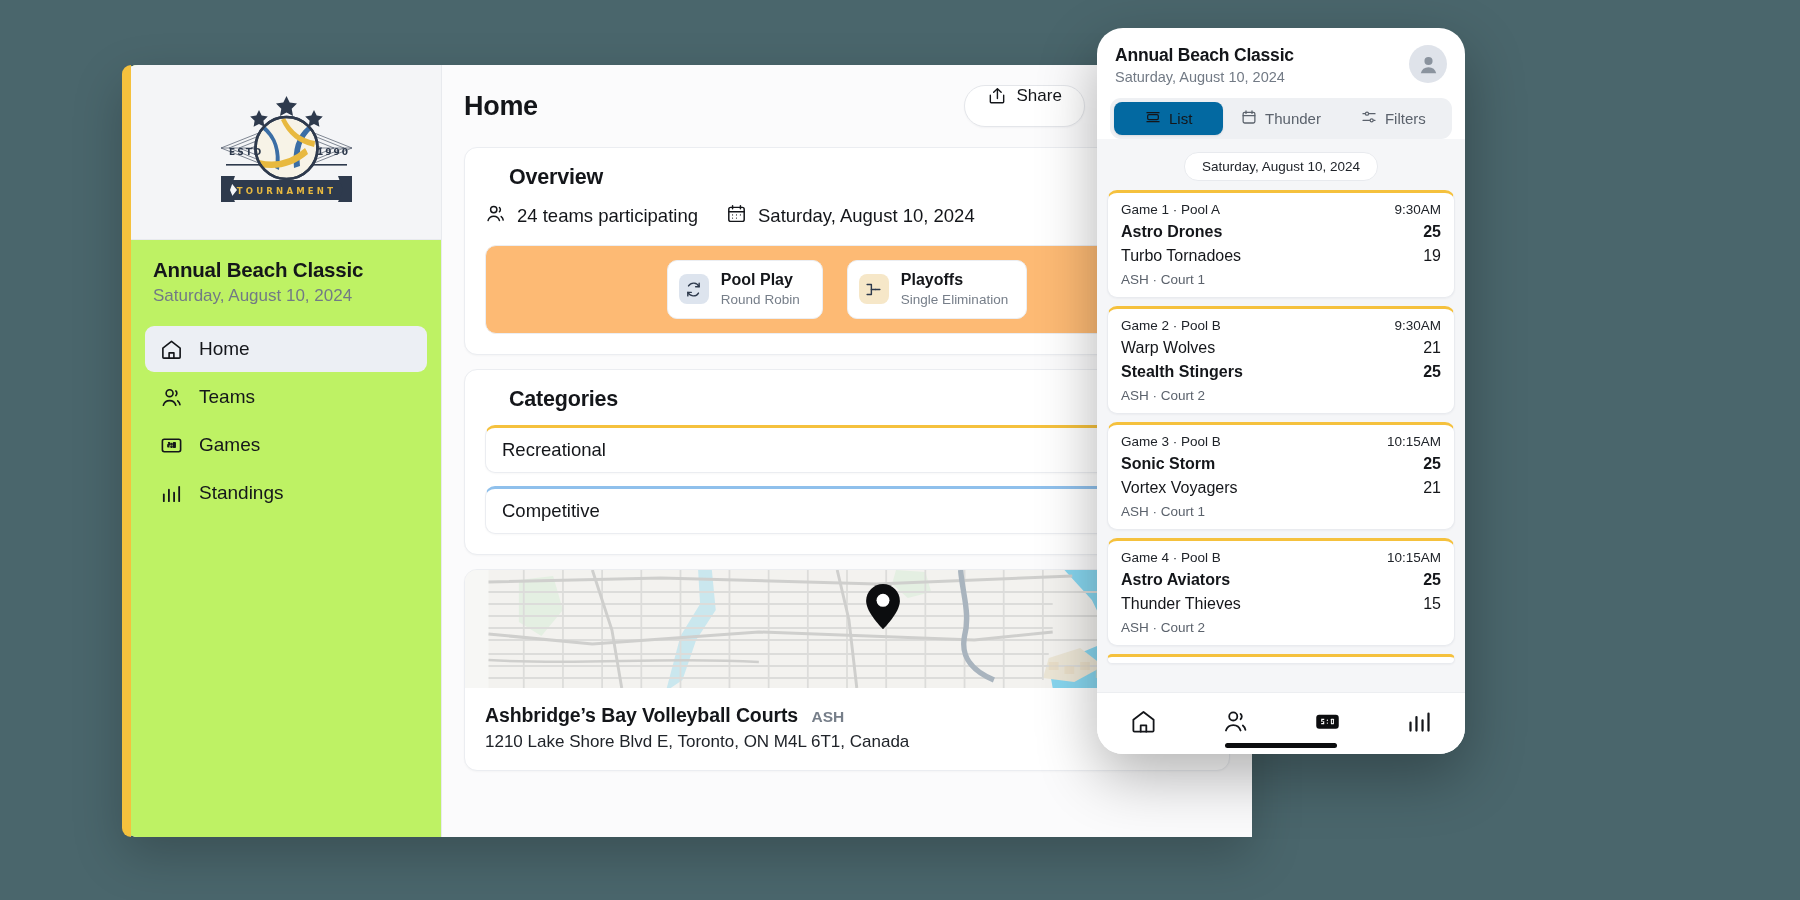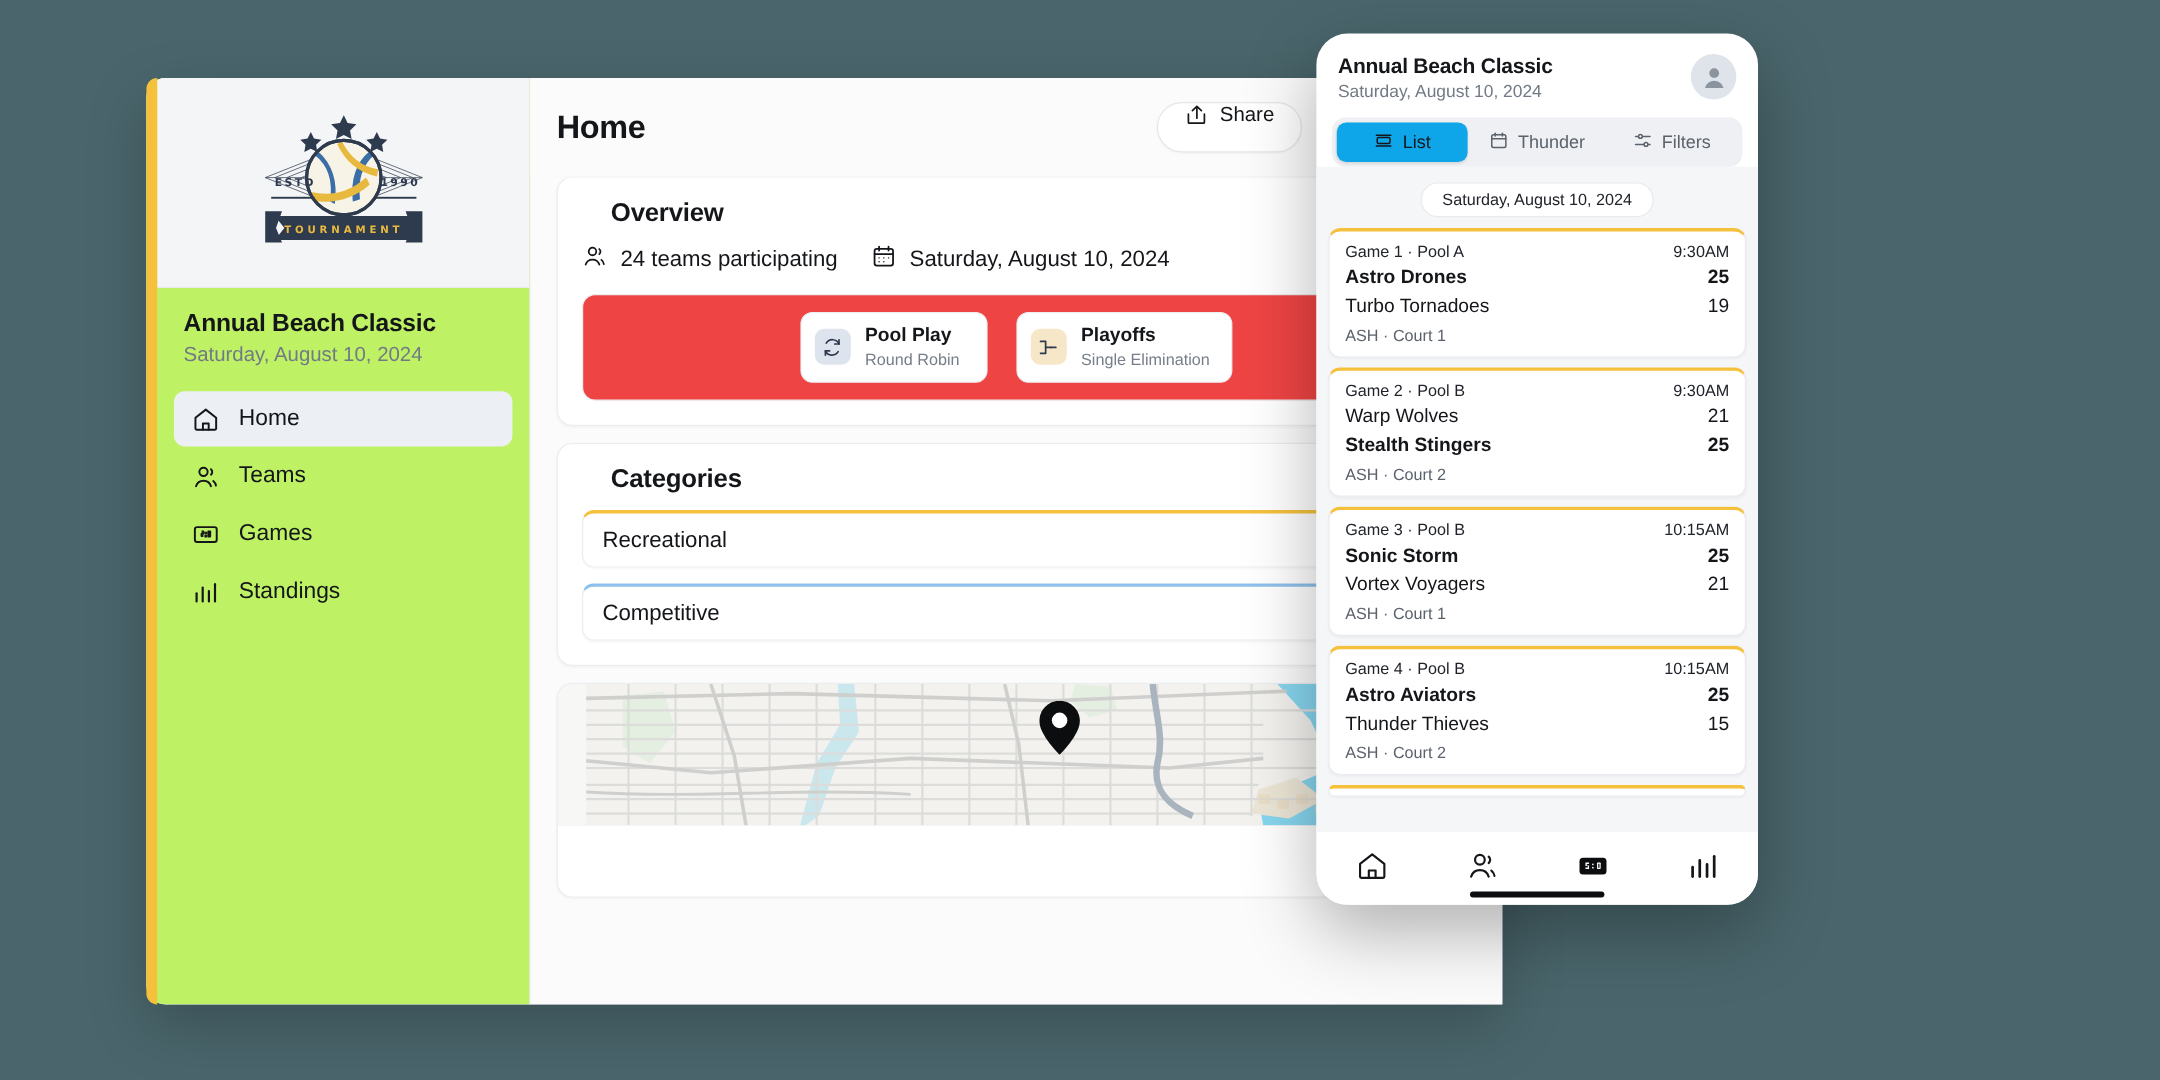--- a/index.html
+++ b/index.html
@@ -80,21 +80,21 @@
     box-shadow: 0 1px 2px rgba(16,24,40,0.03);
   }
   .card-title { font-size: 21.5px; font-weight: 700; color: #14161a; letter-spacing: -0.2px; margin-left: 24px; }
 
   
   .ov { padding: 17px 20px 20px 20px; }
   .ov-meta { display: flex; align-items: center; gap: 28px; margin-top: 13px; }
   .ov-meta-item { display: flex; align-items: center; gap: 11px; font-size: 18.5px; color: #14161a; }
   .ov-meta-item svg { width: 21px; height: 21px; }
   .format-wrap {
-    margin-top: 16px; background: #ef4444; border: 1px solid #eceef2; border-radius: 11px;
+    margin-top: 16px; background: #fdba74; border: 1px solid #eceef2; border-radius: 11px;
     padding: 14px; display: flex; gap: 24px; justify-content: center;
   }
   .fmt {
     display: flex; align-items: center; gap: 12px;
     background: #fff; border: 1px solid #eceef2; border-radius: 10px;
     padding: 9px 18px 9px 11px; min-width: 156px;
   }
   .fmt-ico { width: 30px; height: 30px; border-radius: 8px; display:flex; align-items:center; justify-content:center; flex:0 0 30px;}
   .fmt-ico svg { width: 17px; height: 17px; }
   .fmt-ico.blue { background: #dde4ee; }
@@ -141,21 +141,21 @@
   }
   .avatar svg { width: 25px; height: 25px; }
   .seg {
     margin: 13px 13px 0 13px; background: #eef0f3; border-radius: 11px;
     padding: 4px; display: flex; gap: 3px;
   }
   .seg-item {
     flex: 1; height: 33px; border-radius: 8px; display: flex; align-items: center;
     justify-content: center; gap: 8px; font-size: 15px; color: #5b626c; cursor: pointer;
   }
-  .seg-item.active { background: #0ea5e9; color: #14161a; box-shadow: 0 1px 2px rgba(16,24,40,0.1); }
+  .seg-item.active { background: #0369a1; color: #14161a; box-shadow: 0 1px 2px rgba(16,24,40,0.1); }
   .seg-item svg { width: 16px; height: 16px; }
   .ph-body { flex: 1; background: #f5f6f8; overflow: hidden; padding: 0 10px; }
   .date-chip-wrap { display: flex; justify-content: center; padding: 13px 0 9px 0; }
   .date-chip {
     background: #fff; border: 1px solid #e8eaee; border-radius: 14px;
     padding: 6px 17px; font-size: 13.5px; color: #20242a; font-weight: 400;
   }
   .game-card {
     background: #fff; border: 1px solid #e9ebef; border-top: 3px solid #f5c13d;
     border-radius: 10px; padding: 9px 13px 10px 13px; margin-bottom: 8px;
@@ -425,20 +425,27 @@
                 <rect x="628" y="92" width="10" height="8"></rect>
                   <rect x="644" y="100" width="10" height="8"></rect>
               </g>
             </svg>
             <svg viewBox="0 0 24 32" style="position:absolute;left:401px;top:14px;width:34px;height:45px">
               <path d="M12 0 C5.4 0 0 5.4 0 12 c0 8.4 12 20 12 20 s12 -11.6 12 -20 C24 5.4 18.6 0 12 0 z" fill="#0c0d0f"></path>
               <circle cx="12" cy="11.6" r="4.6" fill="#ffffff"></circle>
             </svg>
           </div>
           <div class="loc-info">
+            <div>
+              <div>
+                <span class="loc-name">Ashbridge’s Bay Volleyball Courts</span>
+                <span class="loc-code">ASH</span>
+              </div>
+              <div class="loc-addr">1210 Lake Shore Blvd E, Toronto, ON M4L 6T1, Canada</div>
+            </div>
             <div class="dir-btn">
               <span>
                 <svg viewBox="0 0 24 24" fill="none" stroke="#14161a" stroke-width="1.7" stroke-linejoin="round">
                     <circle cx="12" cy="12" r="9.2"></circle>
                     <path d="M15.6 8.4 L10.4 10.6 L8.4 15.6 L13.6 13.4 Z" fill="#14161a"></path>
                   </svg>
               </span>
               <span>Directions</span>
             </div>
           </div>

